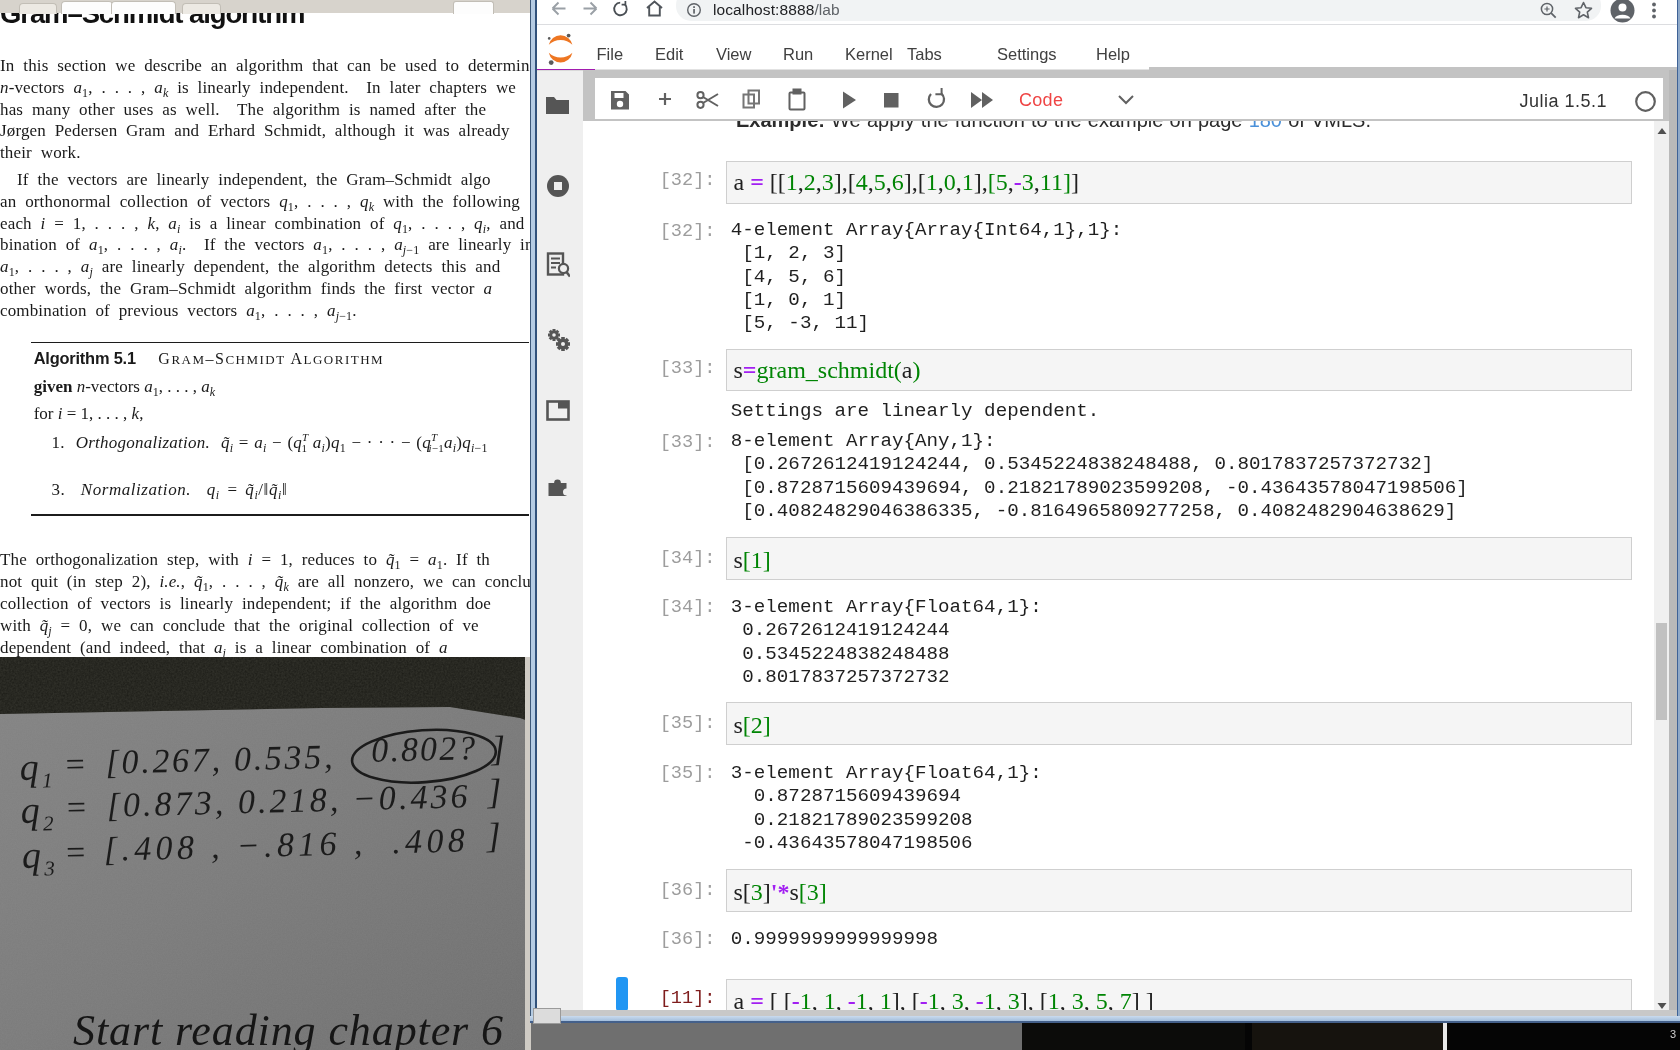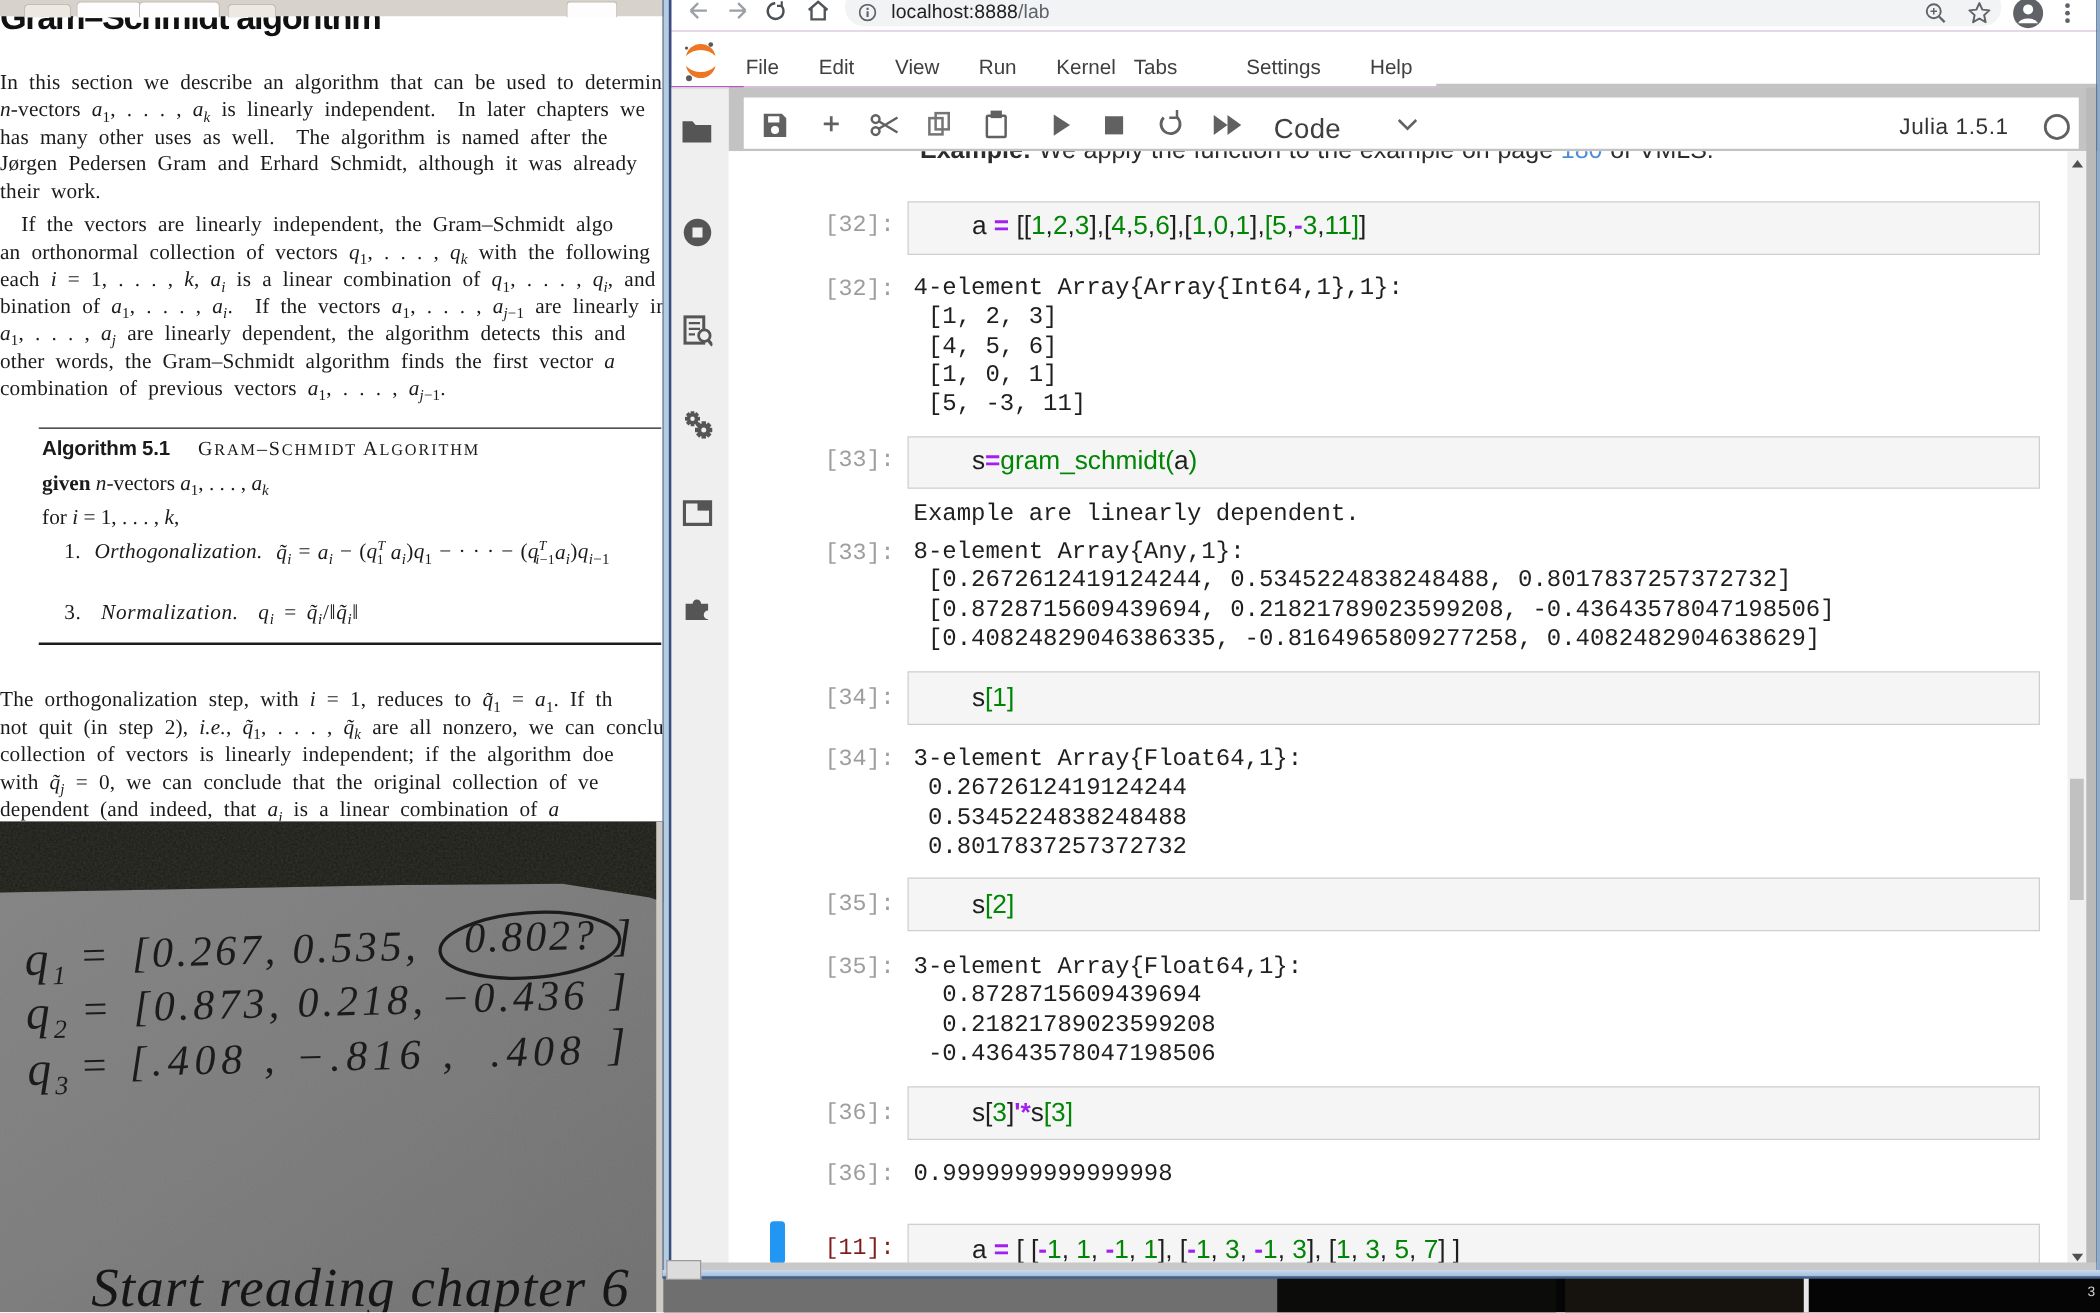--- a/index.html
+++ b/index.html
@@ -251,54 +251,54 @@
     <rect x="188.5" y="4.5" width="7" height="4" fill="#616161"></rect>
   </g>
   <path d="M238 6.5 L251 15 L238 23.5 Z" fill="#616161"></path>
   <rect x="279" y="8" width="14.5" height="14.5" fill="#616161"></rect>
   <g stroke="#616161" stroke-width="2.3" fill="none">
     <path d="M326.0 9.0 A7.6 7.6 0 1 0 336.4 8.6"></path>
     <path d="M336.6 3.0 V9.2 H330.4" stroke-width="2" fill="none"></path>
   </g>
   <path d="M366 7 L377 15 L366 23 Z M377 7 L388 15 L377 23 Z" fill="#616161"></path>
 </svg>
-<div class="abs" style="left:1019px;top:90px;font-size:22px;color:#404040;letter-spacing:0.3px;">Code</div>
+<div class="abs" style="left:1019px;top:90px;font-size:18px;color:#ef4444;letter-spacing:0.3px;">Code</div>
 <svg class="abs" style="left:1117px;top:94px" width="18" height="12" xmlns="http://www.w3.org/2000/svg">
   <path d="M2 2 L9 9 L16 2" fill="none" stroke="#616161" stroke-width="2"></path>
 </svg>
 <div class="abs" style="left:1450px;top:91px;width:157px;font-size:18px;color:#333;text-align:right;letter-spacing:0.5px;">Julia 1.5.1</div>
 <svg class="abs" style="left:1634px;top:90px" width="24" height="24" xmlns="http://www.w3.org/2000/svg">
   <circle cx="11.5" cy="11.5" r="9.3" fill="none" stroke="#606060" stroke-width="2.2"></circle>
 </svg>
 
 <div class="abs" style="left:595px;top:121.4px;width:1050px;height:9.6px;overflow:hidden;">
   <div class="abs" style="left:141px;top:-12px;font-size:20px;color:#2b2b2b;white-space:nowrap;word-spacing:0.6px;"><b>Example:</b> We apply the function to the example on page <span style="color:#4a90d9">180</span> of VMLS.</div>
 </div>
 
 <style>
 .ibox{position:absolute;left:726px;width:903.5px;height:40.5px;background:#f5f5f5;border:1px solid #cfcfcf;}
-.code{position:absolute;left:733.5px;font-family:Liberation Sans, sans-serif;font-size:21px;color:#1f1f1f;white-space:pre;margin-left:44px;}
+.code{position:absolute;left:733.5px;font-family:Liberation Serif, serif;font-size:24px;color:#1f1f1f;white-space:pre;}
 .out{position:absolute;left:730.8px;font-family:"Liberation Mono",monospace;font-size:19.2px;line-height:23.4px;color:#1f1f1f;white-space:pre;}
 .pr{position:absolute;left:595px;width:120.5px;text-align:right;font-family:"Liberation Mono",monospace;font-size:18.6px;color:#9d9d9d;white-space:pre;}
 </style>
 
 <div class="ibox" style="top:161px;"></div>
 <div class="pr" style="top:170px;">[32]:</div>
 <div class="code" style="top:169px;">a <span class="p">=</span> [[<span class="g">1</span>,<span class="g">2</span>,<span class="g">3</span>],[<span class="g">4</span>,<span class="g">5</span>,<span class="g">6</span>],[<span class="g">1</span>,<span class="g">0</span>,<span class="g">1</span>],<span class="g">[5</span>,<span class="p">-</span><span class="g">3</span>,<span class="g">11]</span>]</div>
 <div class="pr" style="top:220.5px;">[32]:</div>
 <div class="out" style="top:218.8px;">4-element Array{Array{Int64,1},1}:
  [1, 2, 3]
  [4, 5, 6]
  [1, 0, 1]
  [5, -3, 11]</div>
 
 <div class="ibox" style="top:348.5px;"></div>
 <div class="pr" style="top:358px;">[33]:</div>
 <div class="code" style="top:357px;">s<span class="p">=</span><span class="g">gram_schmidt(</span>a<span class="g">)</span></div>
-<div class="out" style="top:399.8px;">Example are linearly dependent.</div>
+<div class="out" style="top:399.8px;">Settings are linearly dependent.</div>
 <div class="pr" style="top:431.5px;">[33]:</div>
 <div class="out" style="top:429.8px;">8-element Array{Any,1}:
  [0.2672612419124244, 0.5345224838248488, 0.8017837257372732]
  [0.8728715609439694, 0.21821789023599208, -0.43643578047198506]
  [0.40824829046386335, -0.8164965809277258, 0.4082482904638629]</div>
 
 <div class="ibox" style="top:537.4px;"></div>
 <div class="pr" style="top:548px;">[34]:</div>
 <div class="code" style="top:546.5px;">s<span class="g">[1]</span></div>
 <div class="pr" style="top:597px;">[34]:</div>

